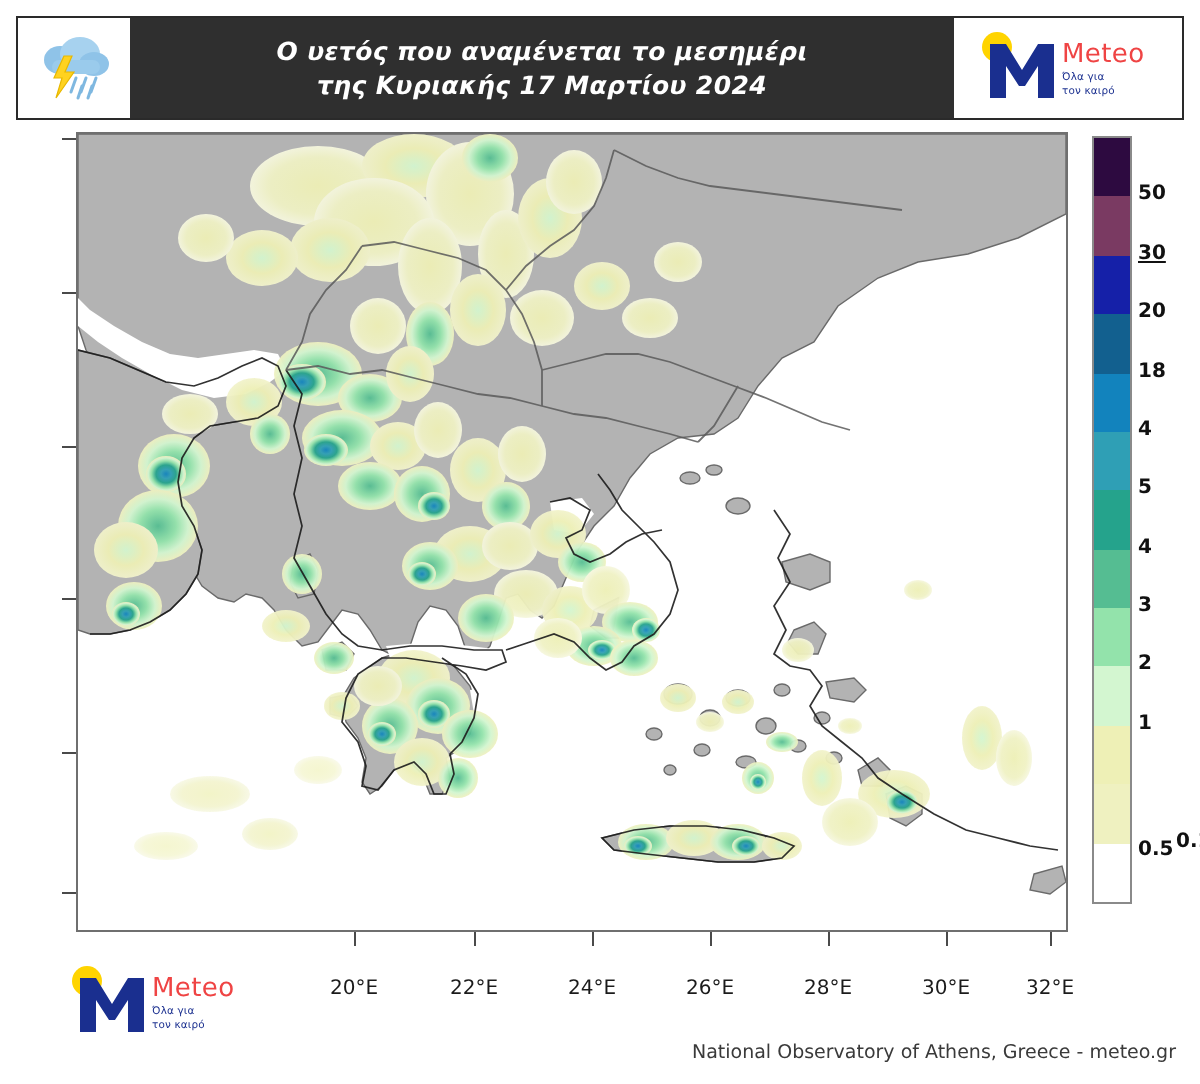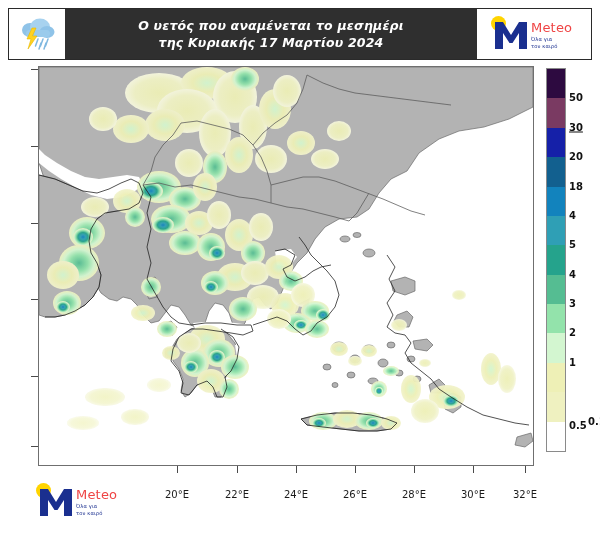--- a/index.html
+++ b/index.html
@@ -630,14 +630,15 @@
         <polygon points="0,27 0,0 8,0 16,13 24,0 32,0 32,27 24,27 24,11 17.5,21 14.5,21 8,11 8,27" fill="#1a2f8f"></polygon>
       </svg>
     </div>
     <div class="logo-text">
       <div class="logo-name">Meteo</div>
       <div class="logo-tag">Όλα για</div>
       <div class="logo-tag">τον καιρό</div>
     </div>
   </div>
 
+  <div class="footer-credit">National Observatory of Athens, Greece - meteo.gr</div>
 
 </div>
 
 </body></html>

